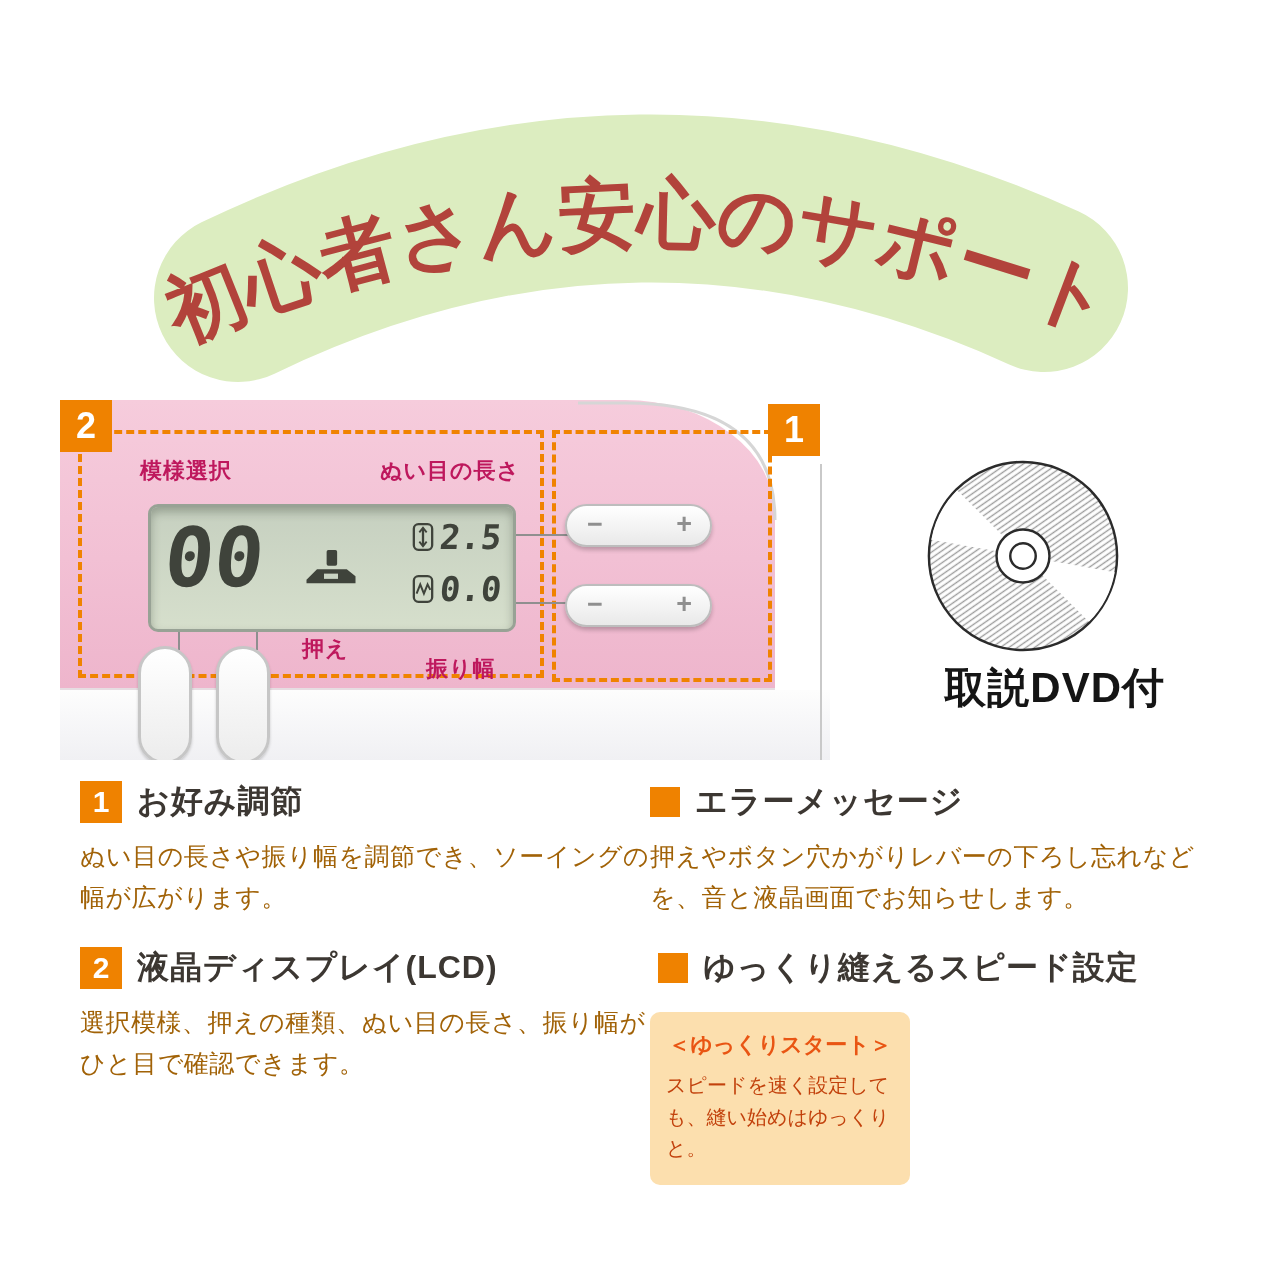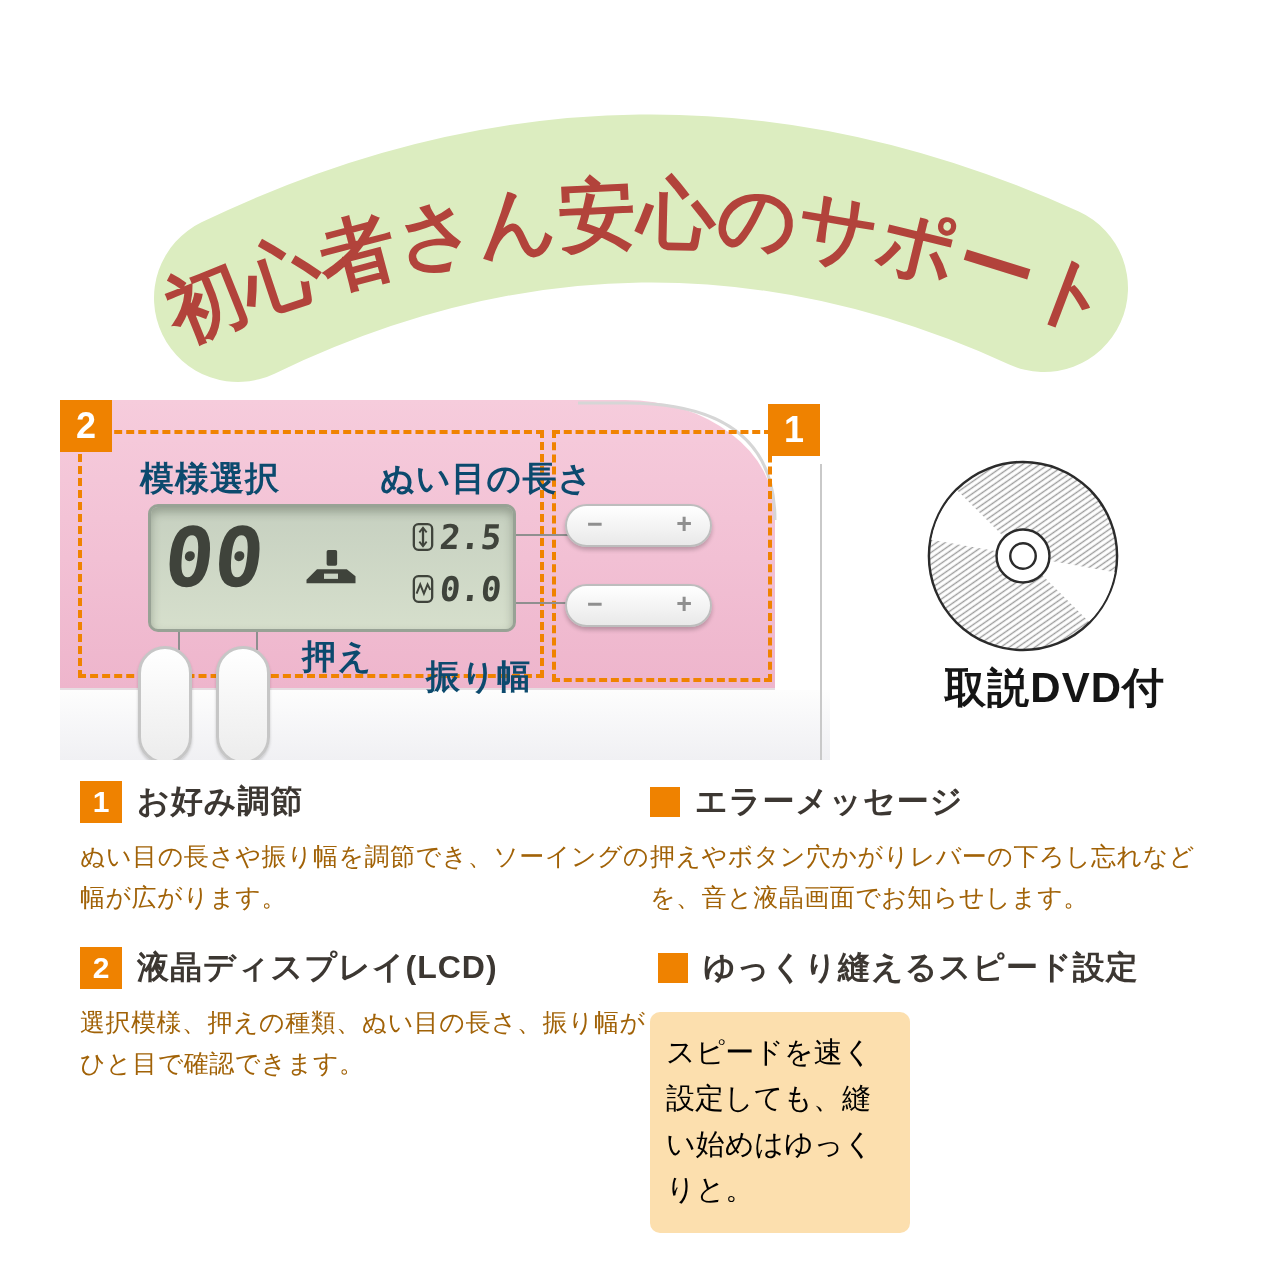--- a/index.html
+++ b/index.html
@@ -23,21 +23,21 @@
            background:linear-gradient(180deg,#fdfdfd,#f0f0f3); }
   .corner-curve { position:absolute; top:0; right:52px; width:200px; height:120px; }
   .v-edge { position:absolute; right:8px; top:64px; bottom:0; width:2px; background:#c9c9c9; }
   .dash { position:absolute; border:4px dashed #f08300; box-sizing:border-box; }
   .dash-a { left:18px; top:30px; width:466px; height:248px; }
   .dash-b { left:492px; top:30px; width:220px; height:252px; }
   .photo-badge { position:absolute; width:52px; height:52px; background:#ef8200; color:#fff;
                  font-size:36px; font-weight:bold; display:flex; align-items:center; justify-content:center; z-index:6; }
   .b2 { left:0; top:0; }
   .b1 { left:708px; top:4px; }
-  .plabel { position:absolute; color:#0c4a6e; font-weight:bold; font-size:34px; letter-spacing:1px; z-index:4; }
+  .plabel { position:absolute; color:#be185d; font-weight:bold; font-size:22px; letter-spacing:1px; z-index:4; }
   .lp { left:80px;  top:56px; }
   .ll { left:320px; top:56px; }
   .lf { left:242px; top:234px; }
   .lw { left:366px; top:234px;margin-top:20px; }
   .hline { position:absolute; height:2px; background:#8f8f8f; width:58px; left:450px; }
   .h1 { top:134px; } .h2 { top:202px; }
   .vline { position:absolute; width:2px; background:#8f8f8f; height:24px; top:226px; }
   .v1 { left:118px; } .v2 { left:196px; }
 
   .lcd { position:absolute; left:88px; top:104px; width:362px; height:122px;
@@ -83,21 +83,21 @@
   .feat-title { font-size:32px; font-weight:bold; color:#3c3732; letter-spacing:1px; white-space:nowrap; }
   .feat-body { position:absolute; font-size:25px; line-height:1.62; color:#a16207; letter-spacing:0.5px; }
   .fb1 { left:80px;  top:836px;  width:570px; }
   .fb2 { left:80px;  top:1002px; width:570px; }
   .eb1 { left:650px; top:836px;  width:565px; }
 
   .boxes { position:absolute; left:650px; top:1012px; display:flex; gap:22px; }
   .sbox { width:260px; background:#fcdfae; border-radius:10px; padding:18px 16px 20px; box-sizing:border-box; }
   .sbox-title { text-align:center; color:#e95513; font-size:22px; font-weight:bold;
                 margin-bottom:10px; white-space:nowrap; }
-  .sbox-body { font-size:29px; line-height:1.58; color:#000000; }
+  .sbox-body { font-size:20px; line-height:1.58; color:#c2410c; }
 </style>
 </head>
 <body>
 
 <div class="page">
 
   <svg class="banner" viewBox="0 0 1280 410" aria-hidden="true">
     <path class="ribbon" d="M 238 298 Q 640 104 1044 288"></path>
     <path id="bannerTextPath" d="M 160 352 Q 640 134 1120 342" fill="none"></path>
     <text class="ribbon-text">
@@ -201,17 +201,18 @@
   </div>
   <div class="feat-body fb2">選択模様、押えの種類、ぬい目の長さ、振り幅がひと目で確認できます。</div>
 
   <div class="feat eh2">
     <div class="sq"></div>
     <div class="feat-title">ゆっくり縫えるスピード設定</div>
   </div>
 
   <div class="boxes">
     <div class="sbox">
+      <div class="sbox-title">＜ゆっくりスタート＞</div>
       <div class="sbox-body">スピードを速く設定しても、縫い始めはゆっくりと。</div>
     </div>
   </div>
 
 </div>
 
 </body></html>

